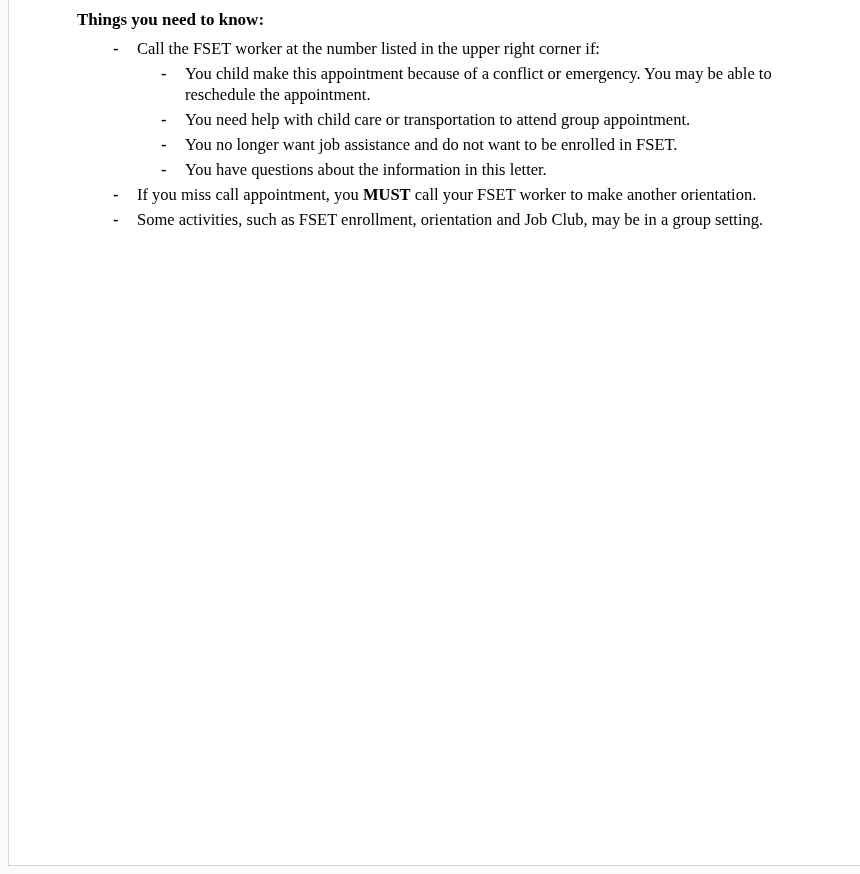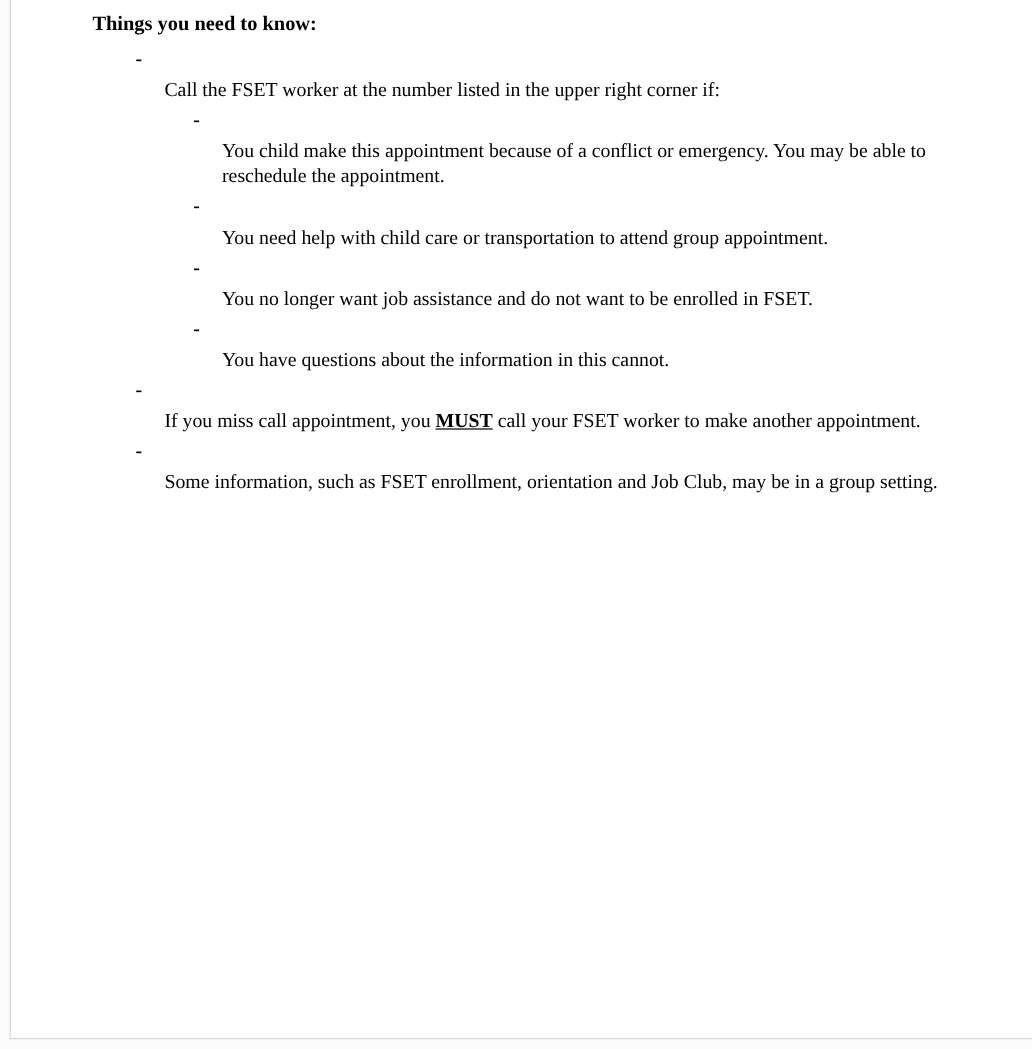--- a/index.html
+++ b/index.html
@@ -46,25 +46,23 @@
     }
     .lvl2 {
       margin-left: 84px;
     }
     .marker {
       flex: 0 0 24px;
       font-weight: 600;
     }
     .text {
       flex: 1;
-      margin-top: 26px;
     }
     .text b {
       font-weight: bold;
-      text-decoration: underline;
     }
   </style>
 </head>
 <body>
 
 <div class="page">
   <div class="content">
 
     <p class="heading">Things you need to know:</p>
 
@@ -80,27 +78,27 @@
     <div class="li lvl2">
       <span class="marker">-</span>
       <span class="text">You need help with child care or transportation to attend group appointment.</span>
     </div>
     <div class="li lvl2">
       <span class="marker">-</span>
       <span class="text">You no longer want job assistance and do not want to be enrolled in FSET.</span>
     </div>
     <div class="li lvl2">
       <span class="marker">-</span>
-      <span class="text">You have questions about the information in this cannot.</span>
+      <span class="text">You have questions about the information in this letter.</span>
     </div>
 
     <div class="li lvl1">
       <span class="marker">-</span>
-      <span class="text"><span>If you miss call appointment, you </span><b>MUST</b><span> call your FSET worker to make another appointment.</span></span>
+      <span class="text"><span>If you miss call appointment, you </span><b>MUST</b><span> call your FSET worker to make another orientation.</span></span>
     </div>
 
     <div class="li lvl1">
       <span class="marker">-</span>
-      <span class="text">Some information, such as FSET enrollment, orientation and Job Club, may be in a group setting.</span>
+      <span class="text">Some activities, such as FSET enrollment, orientation and Job Club, may be in a group setting.</span>
     </div>
 
   </div>
 </div>
 
 </body></html>

